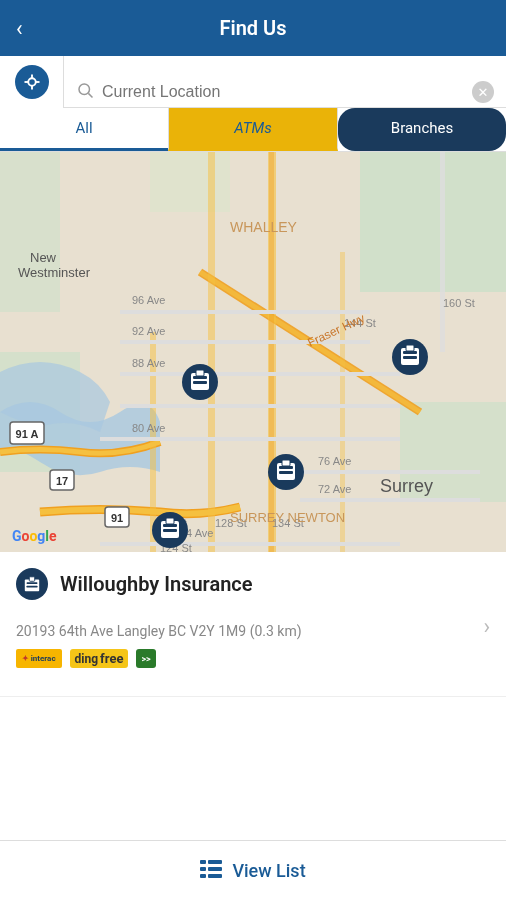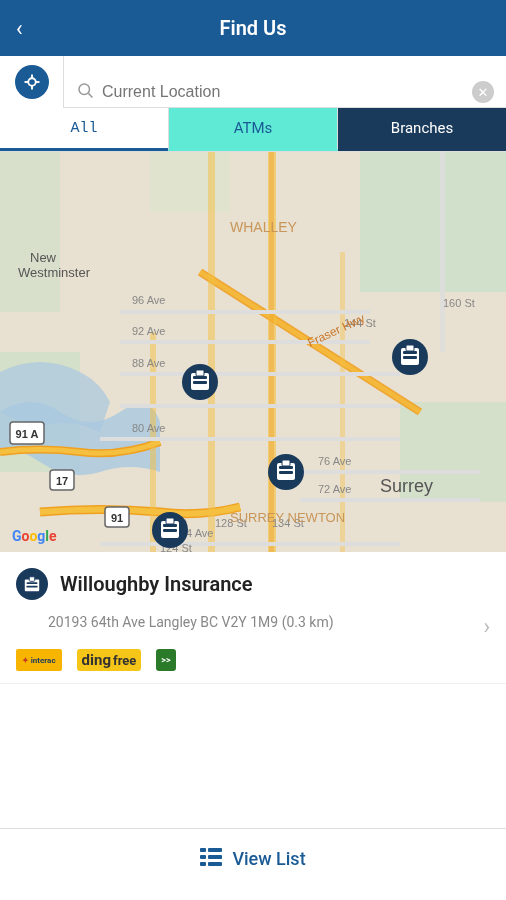--- a/index.html
+++ b/index.html
@@ -102,49 +102,50 @@
       display: flex;
       align-items: center;
       justify-content: center;
       font-size: 15px;
       cursor: pointer;
       border-bottom: 3px solid transparent;
     }
     .tab.active-blue-text {
       color: #1a5b96;
       border-bottom: 3px solid #1a5b96;
-      font-family: Liberation Mono, monospace;
     }
     .tab.active-dark {
       background: #1a3a5c;
       color: white;
+      border-radius: 17px;
     }
     .tab.inactive {
       color: #1a5b96;
-      background: #5eead4;
+      background: #eab308;
+      font-style: italic;
     }
 
     
     .map-container {
       width: 506px;
       height: 400px;
       position: relative;
       overflow: hidden;
       background: #e8e0d0;
     }
 
     
     .map-svg {
       width: 100%;
       height: 100%;
     }
 
     
     .result-card {
-      padding: 16px 16px 8px 16px;
+      padding: 16px 16px 24px 16px;
       border-bottom: 1px solid #eee;
       display: flex;
       flex-direction: column;
     }
     .result-card-header {
       display: flex;
       align-items: center;
       margin-bottom: 8px;
     }
     .result-icon {
@@ -158,45 +159,44 @@
       margin-right: 12px;
       flex-shrink: 0;
     }
     .result-name {
       font-size: 20px;
       font-weight: 600;
       color: #222;
     }
     .result-address-row {
       display: flex;
-      align-items: flex-start;
+      align-items: flex-end;
       justify-content: space-between;
       padding: 6px 0 10px 0;
-      margin-left: 32px;
     }
     .result-address {
       font-size: 14px;
       color: #888;
       flex: 1;
     }
     .result-chevron {
       color: #bbb;
       font-size: 22px;
       margin-left: 8px;
     }
     .result-badges {
       display: flex;
-      gap: 15px;
+      gap: 8px;
       margin-bottom: 4px;
     }
 
     
     .view-list-bar {
       position: absolute;
-      bottom: 12px;
+      bottom: 0;
       left: 0;
       width: 506px;
       height: 60px;
       background: white;
       border-top: 1px solid #ddd;
       display: flex;
       align-items: center;
       justify-content: center;
       cursor: pointer;
       gap: 10px;
@@ -424,21 +424,21 @@
 
   <div class="result-badges">
 
     <div class="badge-interac">
       <span style="color:#1a3a5c; font-weight:bold; font-size:8px; background:#f7b500; padding:2px 3px; border-radius:2px;">
         <span style="color:#c0392b;">✦</span>&nbsp;interac
       </span>
     </div>
 
     <div style="background:#f5c518; border-radius:3px; padding:2px 5px; display:flex; align-items:center; gap:2px;">
-      <span style="font-size:15px; font-weight:bold; color:#333;">ding</span>
+      <span style="font-size:12px; font-weight:bold; color:#333;">ding</span>
       <span style="font-size:13px; font-weight:bold; color:#333;">free</span>
     </div>
 
     <div style="background:#2a7a2a; border-radius:3px; padding:2px 5px; display:flex; align-items:center;">
       <span style="font-size:9px; font-weight:bold; color:white;">&gt;&gt;</span>
     </div>
   </div>
 </div>
 
 <div style="height: 60px;"></div>

